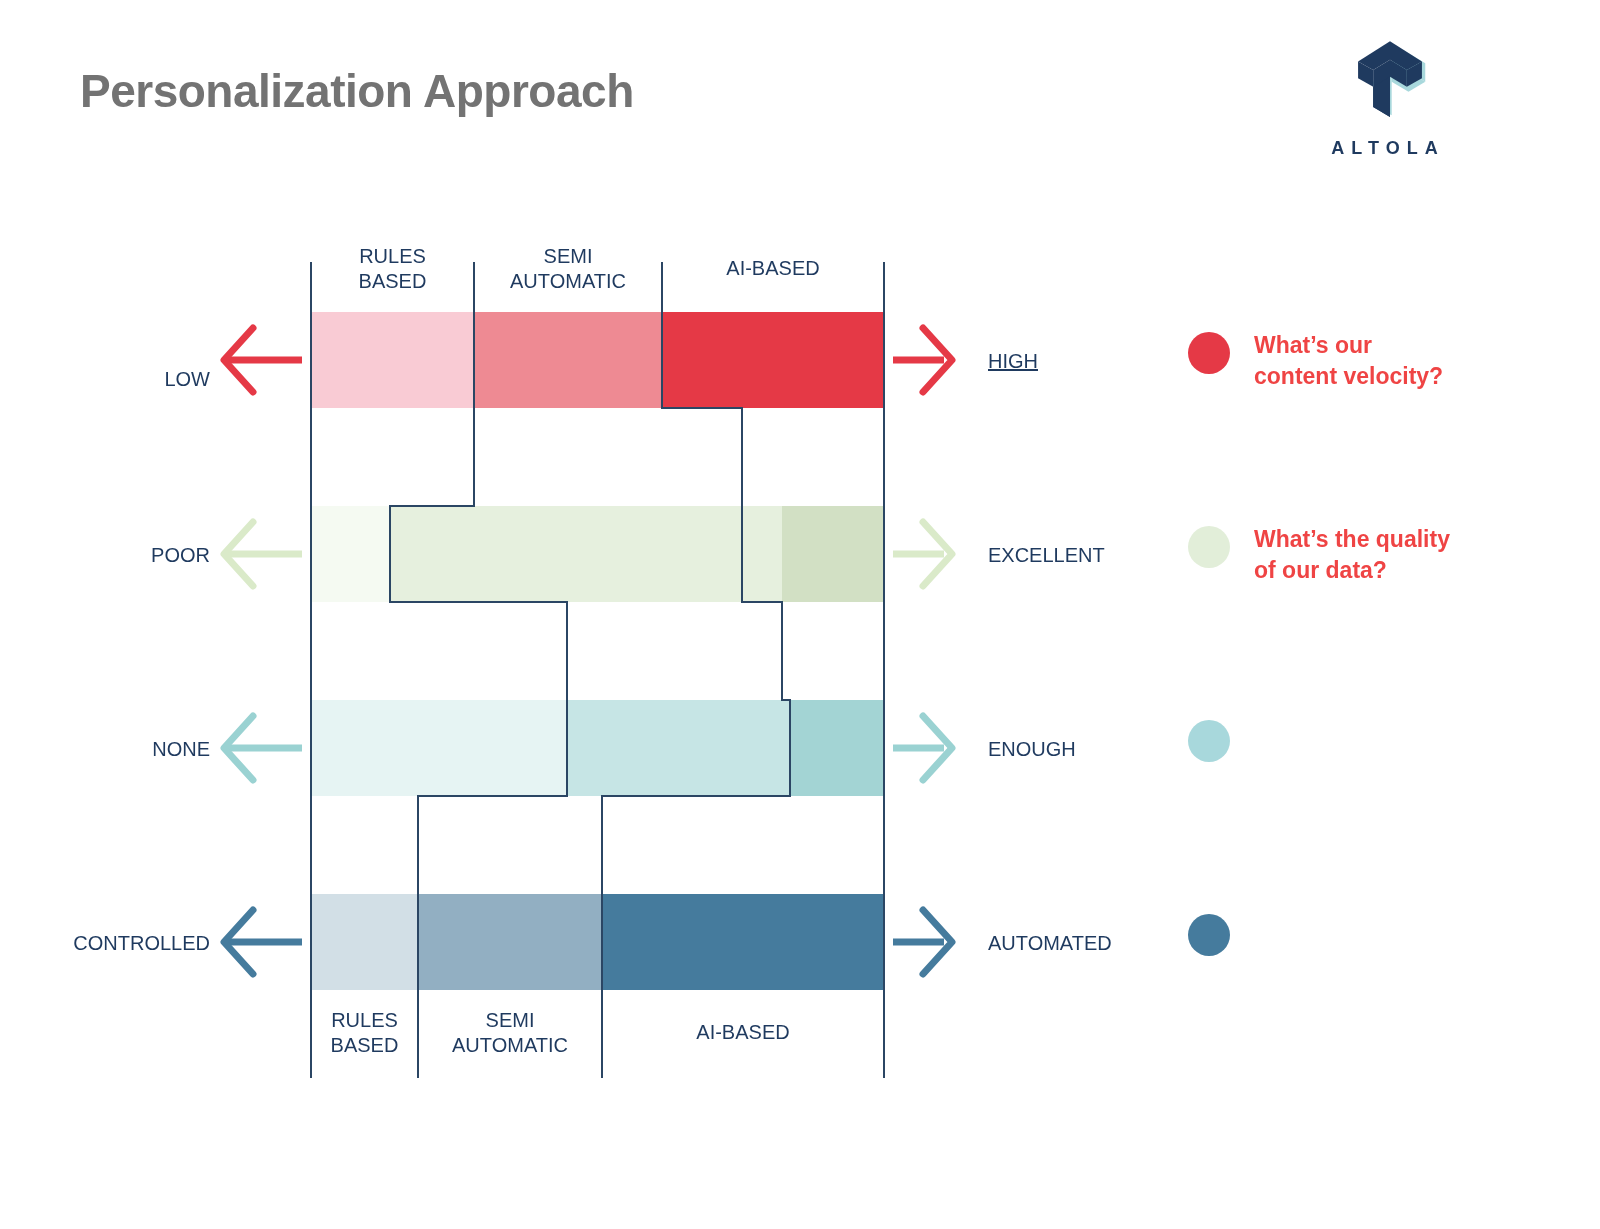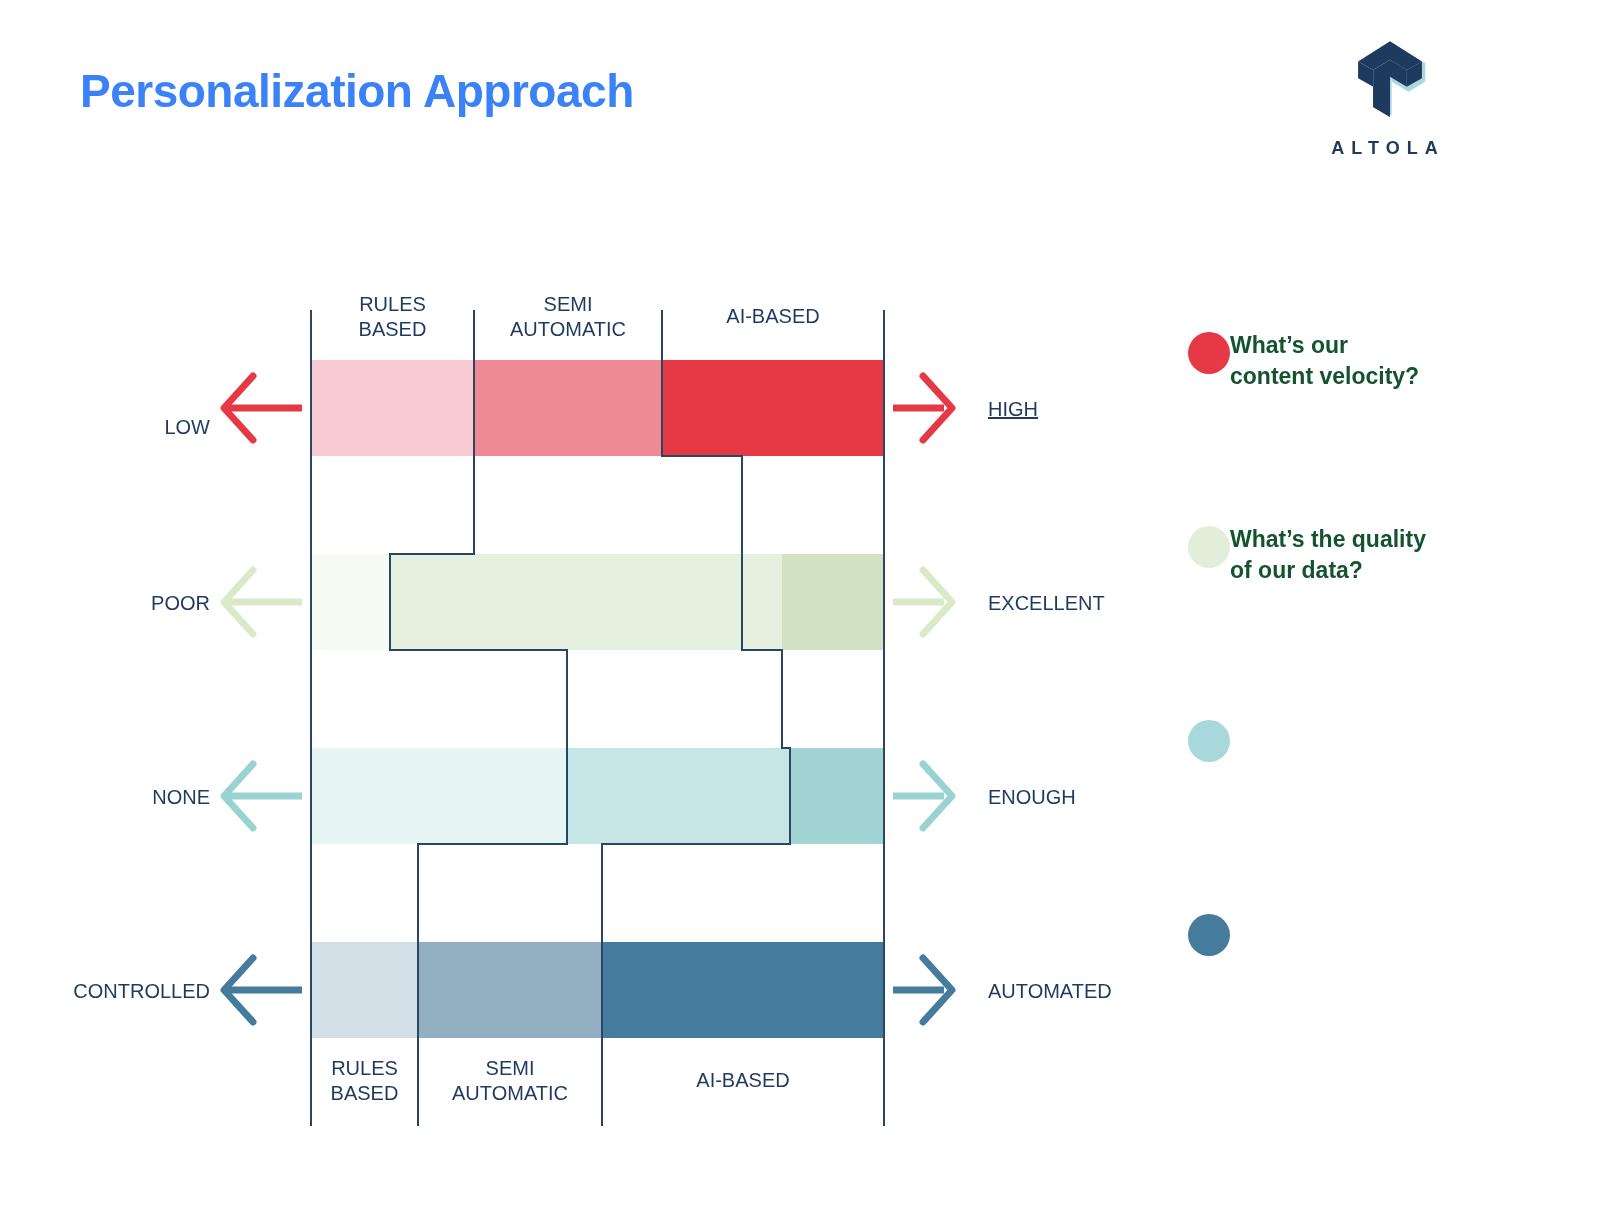--- a/index.html
+++ b/index.html
@@ -7,50 +7,50 @@
     width:1600px;height:1229px;
     background:#ffffff;
     font-family:"Liberation Sans", sans-serif;
     color:#1F3A5F;
     overflow:hidden;
     position:relative;
   }
   #page-title{
     position:absolute;left:80px;top:64px;
     font-size:46px;font-weight:bold;letter-spacing:-0.5px;
-    color:#3b82f6;white-space:nowrap;
+    color:#737373;white-space:nowrap;
   }
   
   #logo{position:absolute;left:1288px;top:38px;width:200px;height:140px;}
   #logo-mark{position:absolute;left:60px;top:0;width:84px;height:84px;}
   #logo-word{
     position:absolute;left:0;top:100px;width:200px;text-align:center;
     font-size:18px;font-weight:bold;letter-spacing:7px;color:#1F3A5F;
   }
   
-  #matrix{position:absolute;left:0;top:0;width:1160px;height:884px;margin-top:48px;}
+  #matrix{position:absolute;left:0;top:0;width:1160px;height:884px;}
   #matrix svg{position:absolute;left:0;top:0;}
   .hdr-label{
     position:absolute;text-align:center;
     font-size:20px;line-height:25px;color:#1F3A5F;white-space:pre-line;
   }
   .axis-label{
     position:absolute;font-size:20px;color:#1F3A5F;white-space:nowrap;
   }
   .axis-label.left{text-align:right;}
   .axis-label.right{text-align:left;}
   
   #legend{position:absolute;left:1188px;top:330px;width:380px;}
   .legend-item{position:absolute;display:flex;align-items:flex-start;}
   .legend-dot{
     width:42px;height:42px;border-radius:50%;flex:0 0 42px;margin-top:2px;
   }
   .legend-text{
-    font-size:23px;line-height:31px;
-    font-weight:bold;color:#14532d;white-space:pre-line;
+    margin-left:24px;font-size:23px;line-height:31px;
+    font-weight:bold;color:#ef4444;white-space:pre-line;
   }
 </style>
 </head>
 <body>
 
 <div id="page-title">Personalization Approach</div>
 
 <div id="logo">
   <div id="logo-mark">
     <svg viewBox="0 0 100 100" width="84" height="84">

